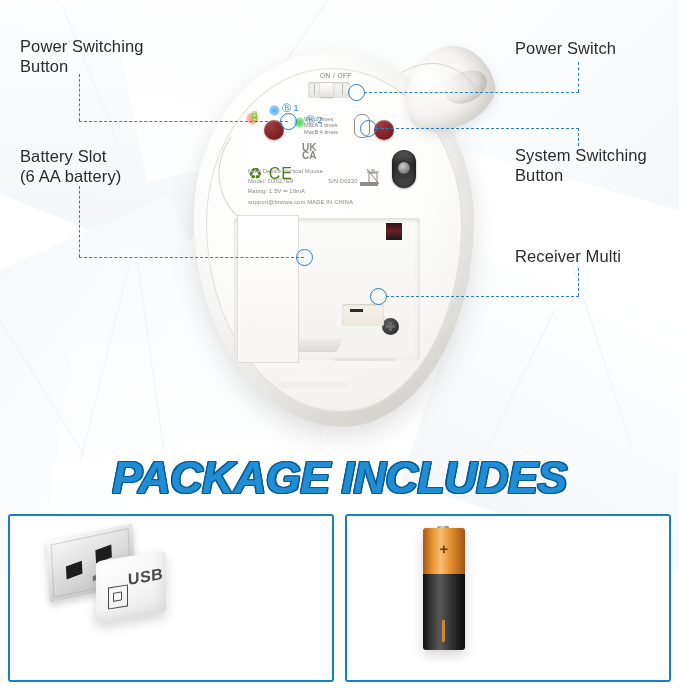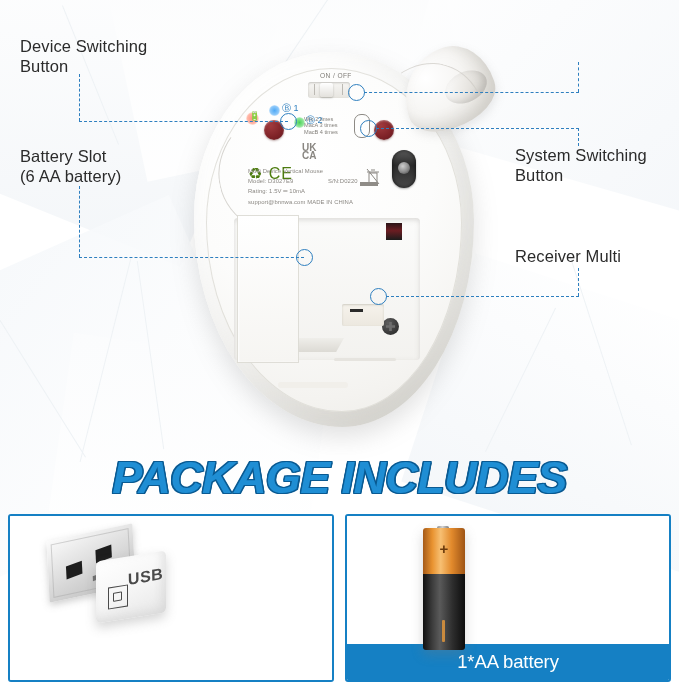--- a/index.html
+++ b/index.html
@@ -302,24 +302,25 @@
   <div class="dot" style="left:348px;top:84px"></div>
 
   <div class="dash-h" style="left:376px;top:128px;width:203px"></div>
   <div class="dash-v" style="left:578px;top:128px;height:18px"></div>
   <div class="dot" style="left:360px;top:120px"></div>
 
   <div class="dash-h" style="left:386px;top:296px;width:193px"></div>
   <div class="dash-v" style="left:578px;top:268px;height:28px"></div>
   <div class="dot" style="left:370px;top:288px"></div>
 
-  <div class="lbl" style="left:20px;top:36px">Device Switching
+  <div class="lbl" style="left:20px;top:36px">Power Switching
 Button</div>
   <div class="lbl" style="left:20px;top:146px">Battery Slot
 (6 AA battery)</div>
+  <div class="lbl" style="left:515px;top:38px">Power Switch</div>
   <div class="lbl" style="left:515px;top:145px">System Switching
 Button</div>
   <div class="lbl" style="left:515px;top:246px">Receiver Multi</div>
 
   <div class="pkg-title">PACKAGE INCLUDES</div>
 
   <div class="cards">
 
 
     <div class="card">
@@ -339,17 +340,16 @@
     <div class="card">
       <div class="card-img">
         <div class="bat-nub" style="left:90px;top:10px"></div>
         <div class="bat">
           <div class="bat-top"></div>
           <div class="bat-bot"></div>
           <div class="bat-stripe"></div>
         </div>
         <div class="bat-plus" style="left:76px;top:24px">+</div>
       </div>
-      <div class="card-cap">1*AA battery</div>
     </div>
 
   </div>
 </div>
 
 </body></html>

